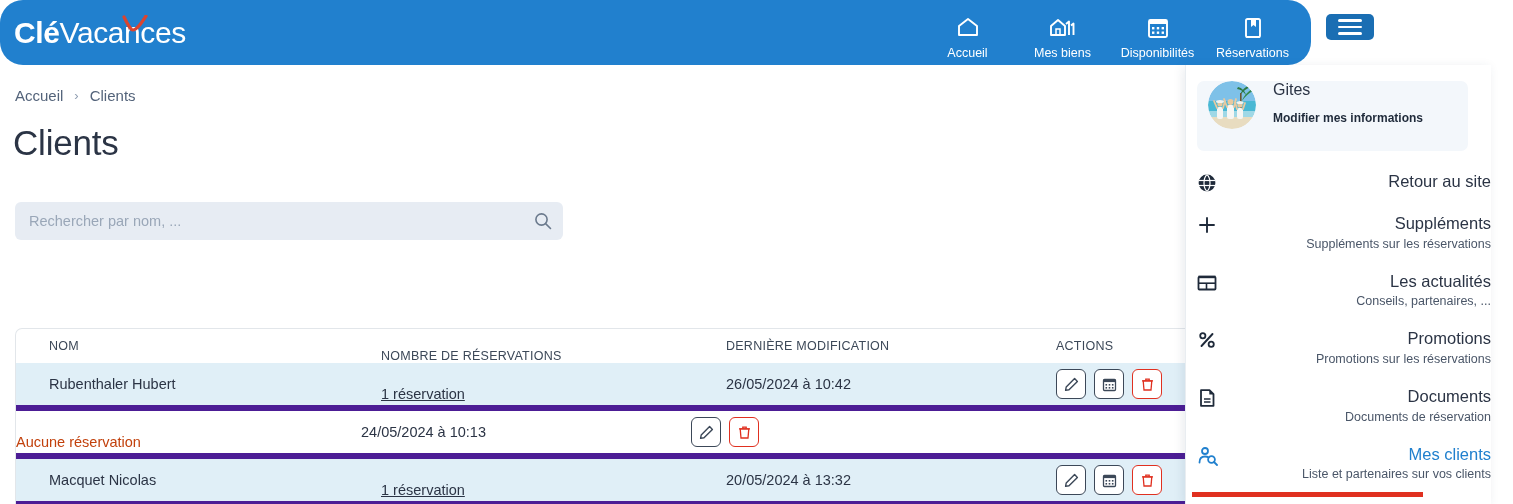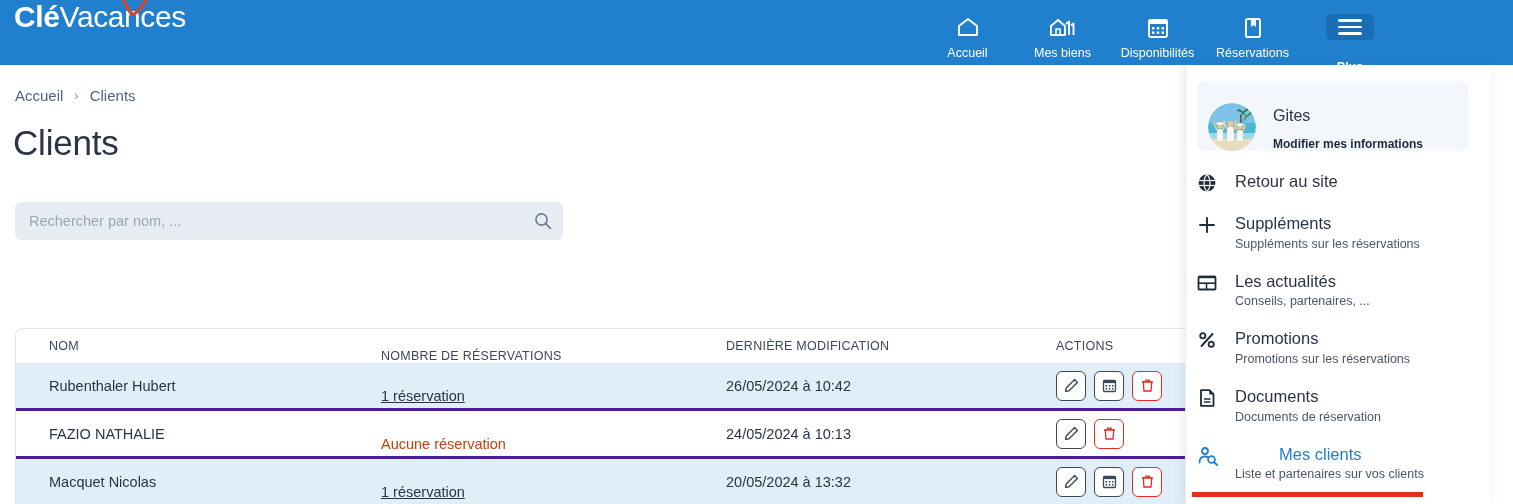--- a/index.html
+++ b/index.html
@@ -7,24 +7,25 @@
     width: 1513px; height: 504px;
     font-family: "Liberation Sans", sans-serif;
     background: #ffffff;
     overflow: hidden;
   }
   body { position: relative; }
 
   
   .header {
     position: absolute; top: 0; left: 0;
-    width: 1513px; height: 65px;
+    width: 1311px; height: 65px;
     background: #2180ce;
-    display: flex; 
+    display: flex; align-items: center;
     z-index: 20;
+    border-radius: 23px;
   }
   .logo {
     margin-left: 14px;
     position: relative;
     color: #ffffff;
     font-size: 30px;
     letter-spacing: -0.4px;
     white-space: nowrap;
   }
   .logo .b { font-weight: 700; }
@@ -95,21 +96,21 @@
     position: absolute; top: 263px; left: 15px;
     width: 1475px; height: 241px;
     border: 1px solid #e2e6ea;
     border-bottom: none;
     border-radius: 7px 7px 0 0;
     background: #fff;
     overflow: hidden;
   }
   .trow { display: flex; align-items: center; }
   .thead { height: 34px; color: #3c4858; font-size: 12.5px; letter-spacing: 0.25px; }
-  .tbody-row { height: 48px; border-bottom: 3px solid #4c1d95; font-size: 14.5px; color: #2b3445; }
+  .tbody-row { height: 48px; border-bottom: 6px solid #4c1d95; font-size: 14.5px; color: #2b3445; }
   .tbody-row.alt { background: #e0eff7; }
 
   .c-nom { width: 365px; padding-left: 33px; }
   .c-res { width: 345px; margin-top: 20px; }
   .c-mod { width: 330px; }
   .c-act { flex: 1; }
 
   .thead .c-nom { padding-left: 33px; }
 
   .res-link { color: #2b3445; text-decoration: underline; cursor: pointer; }
@@ -133,37 +134,38 @@
     background: #ffffff;
     border-left: 1px solid #e9edf1;
     box-shadow: -2px 2px 10px rgba(40,60,90,0.10);
     z-index: 30;
     overflow: hidden;
   }
   .profile-card {
     margin: 16px 23px 0 11px;
     height: 70px;
     background: #f3f7fb; border-radius: 7px;
-    display: flex; align-items: flex-end;
+    display: flex; align-items: flex-start;
     padding-left: 11px;
   }
   .avatar {
     width: 48px; height: 48px; border-radius: 50%;
     overflow: hidden; flex: 0 0 48px;
   }
   .profile-text { margin-left: 17px; }
   .profile-name { font-size: 16px; color: #2b3445; }
   .profile-action { font-size: 12px; font-weight: 700; color: #1f2a3a; margin-top: 12px; white-space: nowrap; }
 
   .menu { margin-top: 10px; }
   .menu-item {
     display: flex; align-items: flex-start;
     padding: 10px 0 10px 11px;
     min-height: 42px; cursor: pointer;
     position: relative;
+    text-align: right;
   }
   .menu-icon { width: 38px; flex: 0 0 38px; display: flex; align-items: center; justify-content: flex-start; padding-top: 2px; }
   .menu-text { flex: 1; }
   .menu-label { font-size: 16.5px; color: #2b3445; line-height: 1.25; }
   .menu-item.active .menu-label { color: #2180ce; margin-left: 44px; }
   .menu-sub { font-size: 12.5px; color: #4a5668; margin-top: 3px; }
   .active-bar {
     position: absolute; left: 6px; bottom: -6px;
     width: 231px; height: 5px; background: #e03020;
   }
@@ -304,21 +306,20 @@
                 <line x1="2" y1="3.8" x2="13" y2="3.8" stroke="#e03020" stroke-width="1.3"></line>
                 <path d="M5.8 3.8 L5.8 2.2 L9.2 2.2 L9.2 3.8" fill="none" stroke="#e03020" stroke-width="1.3"></path>
               </svg>
             </span>
           </button>
         </div>
       </div>
     </div>
 
     <div class="trow tbody-row">
-      <div class="c-nom">FAZIO NATHALIE</div>
       <div class="c-res"><span class="res-none">Aucune réservation</span></div>
       <div class="c-mod date-cell">24/05/2024 à 10:13</div>
       <div class="c-act">
         <div class="actions">
           <button class="act-btn">
             <span>
               <svg width="15" height="15" viewBox="0 0 15 15">
                   <path d="M10.6 1.6 L13.4 4.4 L5 12.8 L1.6 13.4 L2.2 10 Z" fill="none" stroke="#3c4858" stroke-width="1.4" stroke-linejoin="round"></path>
                 </svg>
             </span>

